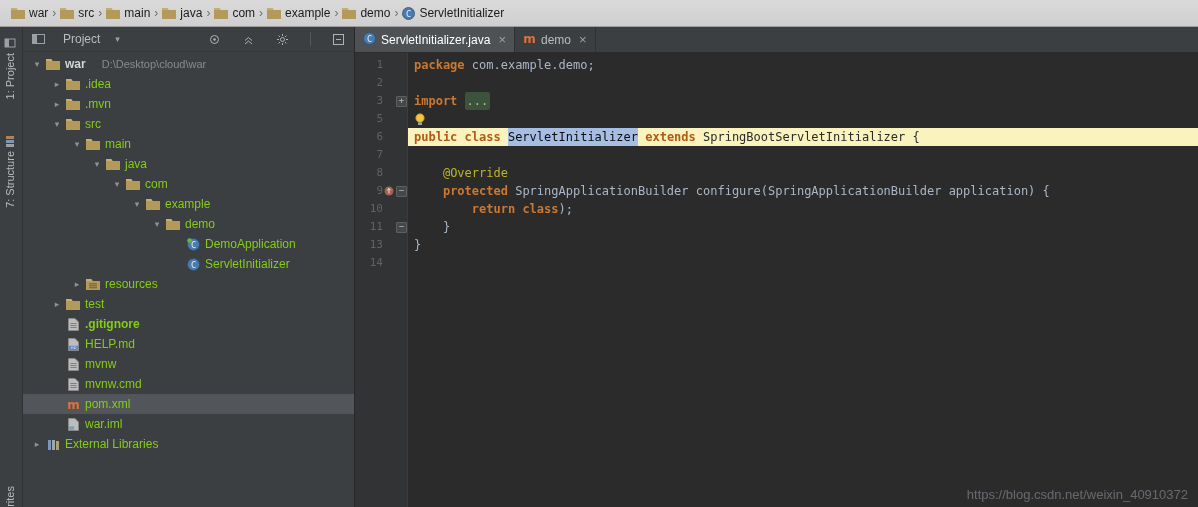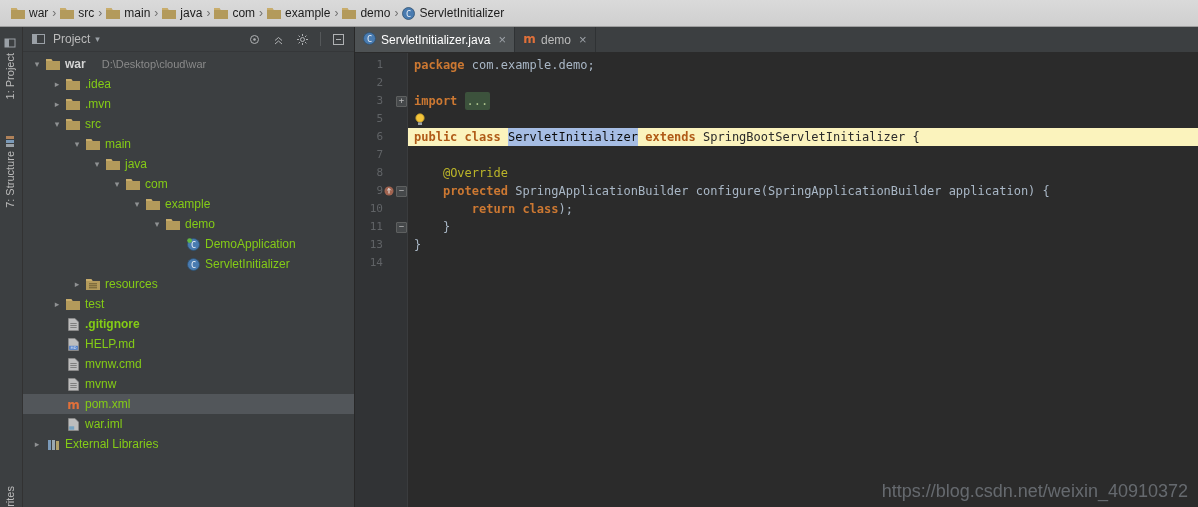--- a/index.html
+++ b/index.html
@@ -6,21 +6,21 @@
   body{width:1198px;height:507px;overflow:hidden;background:#2b2b2b;font-family:"Liberation Sans",sans-serif;-webkit-font-smoothing:antialiased;}
   .topbar{height:27px;background:linear-gradient(#dadada,#cfcfcf);border-bottom:1px solid #9e9e9e;display:flex;align-items:center;padding-left:8px;box-sizing:border-box;}
   .bc-item{display:flex;align-items:center;gap:4px;font-size:12px;color:#1c1c1c;padding:2px 3px;cursor:default;}
   .bc-sep{color:#6f6f6f;font-size:12px;margin:0 1px;}
   .bc-icon{display:flex;align-items:center;}
   .main{display:flex;height:480px;}
   .toolstrip{width:22px;background:#3c3f41;border-right:1px solid #323232;position:relative;flex:none;}
   .vlabel{position:absolute;left:4px;writing-mode:vertical-lr;transform:rotate(180deg);color:#bbbbbb;font-size:11px;white-space:nowrap;}
   .strip-icon{position:absolute;left:4px;}
   .project-panel{width:331px;background:#3c3f41;border-right:1px solid #282828;display:flex;flex-direction:column;flex:none;}
-  .panel-header{height:24px;display:flex;align-items:center;padding:0 6px;color:#bbbbbb;font-size:12px;gap:5px;border-bottom:1px solid #353739;flex:none;}
+  .panel-header{height:24px;display:flex;align-items:center;padding:0 6px;color:#bbbbbb;font-size:12px;gap:15px;border-bottom:1px solid #353739;flex:none;}
   .panel-header .caret{font-size:9px;color:#9aa0a6;}
   .panel-header .spacer{flex:1;}
   .hicon{display:flex;align-items:center;padding:0 3px;}
   .hdr-divider{width:1px;height:14px;background:#55585a;margin:0 3px;}
   .tree{flex:1;overflow:hidden;font-size:12px;padding-top:2px;}
   .tree-row{height:20px;display:flex;align-items:center;white-space:pre;cursor:default;}
   .tree-row.selected{background:#52565a;}
   .chev{width:16px;text-align:center;color:#8f9193;font-size:9px;flex:none;}
   .ticon{width:16px;height:14px;display:flex;align-items:center;justify-content:center;flex:none;margin-right:4px;}
   .tlabel{color:#84cc16;}
@@ -43,21 +43,21 @@
   .code{white-space:pre;flex:1;padding-left:6px;color:#a9b7c6;display:flex;align-items:center;}
   .code-row.hl .code{background:#fbf3bd;}
   .s-kw{color:#cc7832;font-weight:bold;}
   .s-pl{color:#a9b7c6;}
   .s-ann{color:#bbb529;}
   .s-fold{background:#3c523c;color:#a9c08a;border-radius:2px;padding:0 2px;}
   .s-kw6{color:#b05a17;font-weight:bold;}
   .s-pl6{color:#2a2a2a;}
   .s-sel6{background:#a6bde4;color:#0c0c0c;}
   .bulbwrap{display:inline-flex;margin-right:4px;}
-  .watermark{position:absolute;right:10px;bottom:5px;font-size:18px;color:rgba(190,200,212,0.40);pointer-events:none;}
+  .watermark{position:absolute;right:10px;bottom:5px;font-size:13px;color:rgba(190,200,212,0.40);pointer-events:none;}
 </style>
 </head>
 <body>
 
 <div class="topbar" id="breadcrumb">
     <span class="bc-item">
       <span class="bc-icon">
         <svg width="14" height="12" viewBox="0 0 14 12">
           <path fill="#B39A5B" d="M0 1h5.2l1.4 2H14v9H0z"></path>
           <path fill="#C9AD6B" d="M0 1h5.2l1.4 2H0z"></path>
@@ -255,25 +255,25 @@
               <path d="M2.3 5.5h6.4M2.3 7.5h6.4M2.3 9.5h6.4" stroke="#6f6f6f" stroke-width="0.8"></path>
             </svg></span><span class="tlabel">.gitignore</span></div>
         <div class="tree-row" style="padding-left: 26px;"><span class="chev"></span><span class="ticon"><svg width="11" height="13" viewBox="0 0 11 13">
               <path d="M0.5 0.5h6.5l3.5 3.5v8.5H0.5z" fill="#BDBDBD" stroke="#8E8E8E" stroke-width="0.7"></path>
               <rect x="1.2" y="7.8" width="8.6" height="4" fill="#4A7BC8"></rect>
               <text x="5.5" y="11" text-anchor="middle" font-size="3.6" fill="#fff" font-family="DejaVu Sans, sans-serif">MD</text>
             </svg></span><span class="tlabel">HELP.md</span></div>
         <div class="tree-row" style="padding-left: 26px;"><span class="chev"></span><span class="ticon"><svg width="11" height="13" viewBox="0 0 11 13">
               <path d="M0.5 0.5h6.5l3.5 3.5v8.5H0.5z" fill="#BDBDBD" stroke="#8E8E8E" stroke-width="0.7"></path>
               <path d="M2.3 5.5h6.4M2.3 7.5h6.4M2.3 9.5h6.4" stroke="#6f6f6f" stroke-width="0.8"></path>
-            </svg></span><span class="tlabel">mvnw.cmd</span></div>
+            </svg></span><span class="tlabel">mvnw</span></div>
         <div class="tree-row" style="padding-left: 26px;"><span class="chev"></span><span class="ticon"><svg width="11" height="13" viewBox="0 0 11 13">
               <path d="M0.5 0.5h6.5l3.5 3.5v8.5H0.5z" fill="#BDBDBD" stroke="#8E8E8E" stroke-width="0.7"></path>
               <path d="M2.3 5.5h6.4M2.3 7.5h6.4M2.3 9.5h6.4" stroke="#6f6f6f" stroke-width="0.8"></path>
-            </svg></span><span class="tlabel">mvnw</span></div>
+            </svg></span><span class="tlabel">mvnw.cmd</span></div>
         <div class="tree-row selected" style="padding-left: 26px;"><span class="chev"></span><span class="ticon"><svg width="13" height="13" viewBox="0 0 13 13">
               <text x="6.5" y="11" text-anchor="middle" font-size="12" font-weight="bold" font-family="DejaVu Sans, sans-serif" fill="#E0703A">m</text>
             </svg></span><span class="tlabel">pom.xml</span></div>
         <div class="tree-row" style="padding-left: 26px;"><span class="chev"></span><span class="ticon"><svg width="11" height="13" viewBox="0 0 11 13">
               <path d="M0.5 0.5h6.5l3.5 3.5v8.5H0.5z" fill="#BDBDBD" stroke="#8E8E8E" stroke-width="0.7"></path>
               <rect x="1.2" y="8.3" width="5" height="3.4" fill="#76A2C0"></rect>
             </svg></span><span class="tlabel">war.iml</span></div>
         <div class="tree-row" style="padding-left: 6px;"><span class="chev">▸</span><span class="ticon"><svg width="13" height="13" viewBox="0 0 13 13">
               <rect x="1" y="2" width="3" height="10" fill="#7A99B8"></rect>
               <rect x="5" y="2" width="3" height="10" fill="#9AA7B0"></rect>

